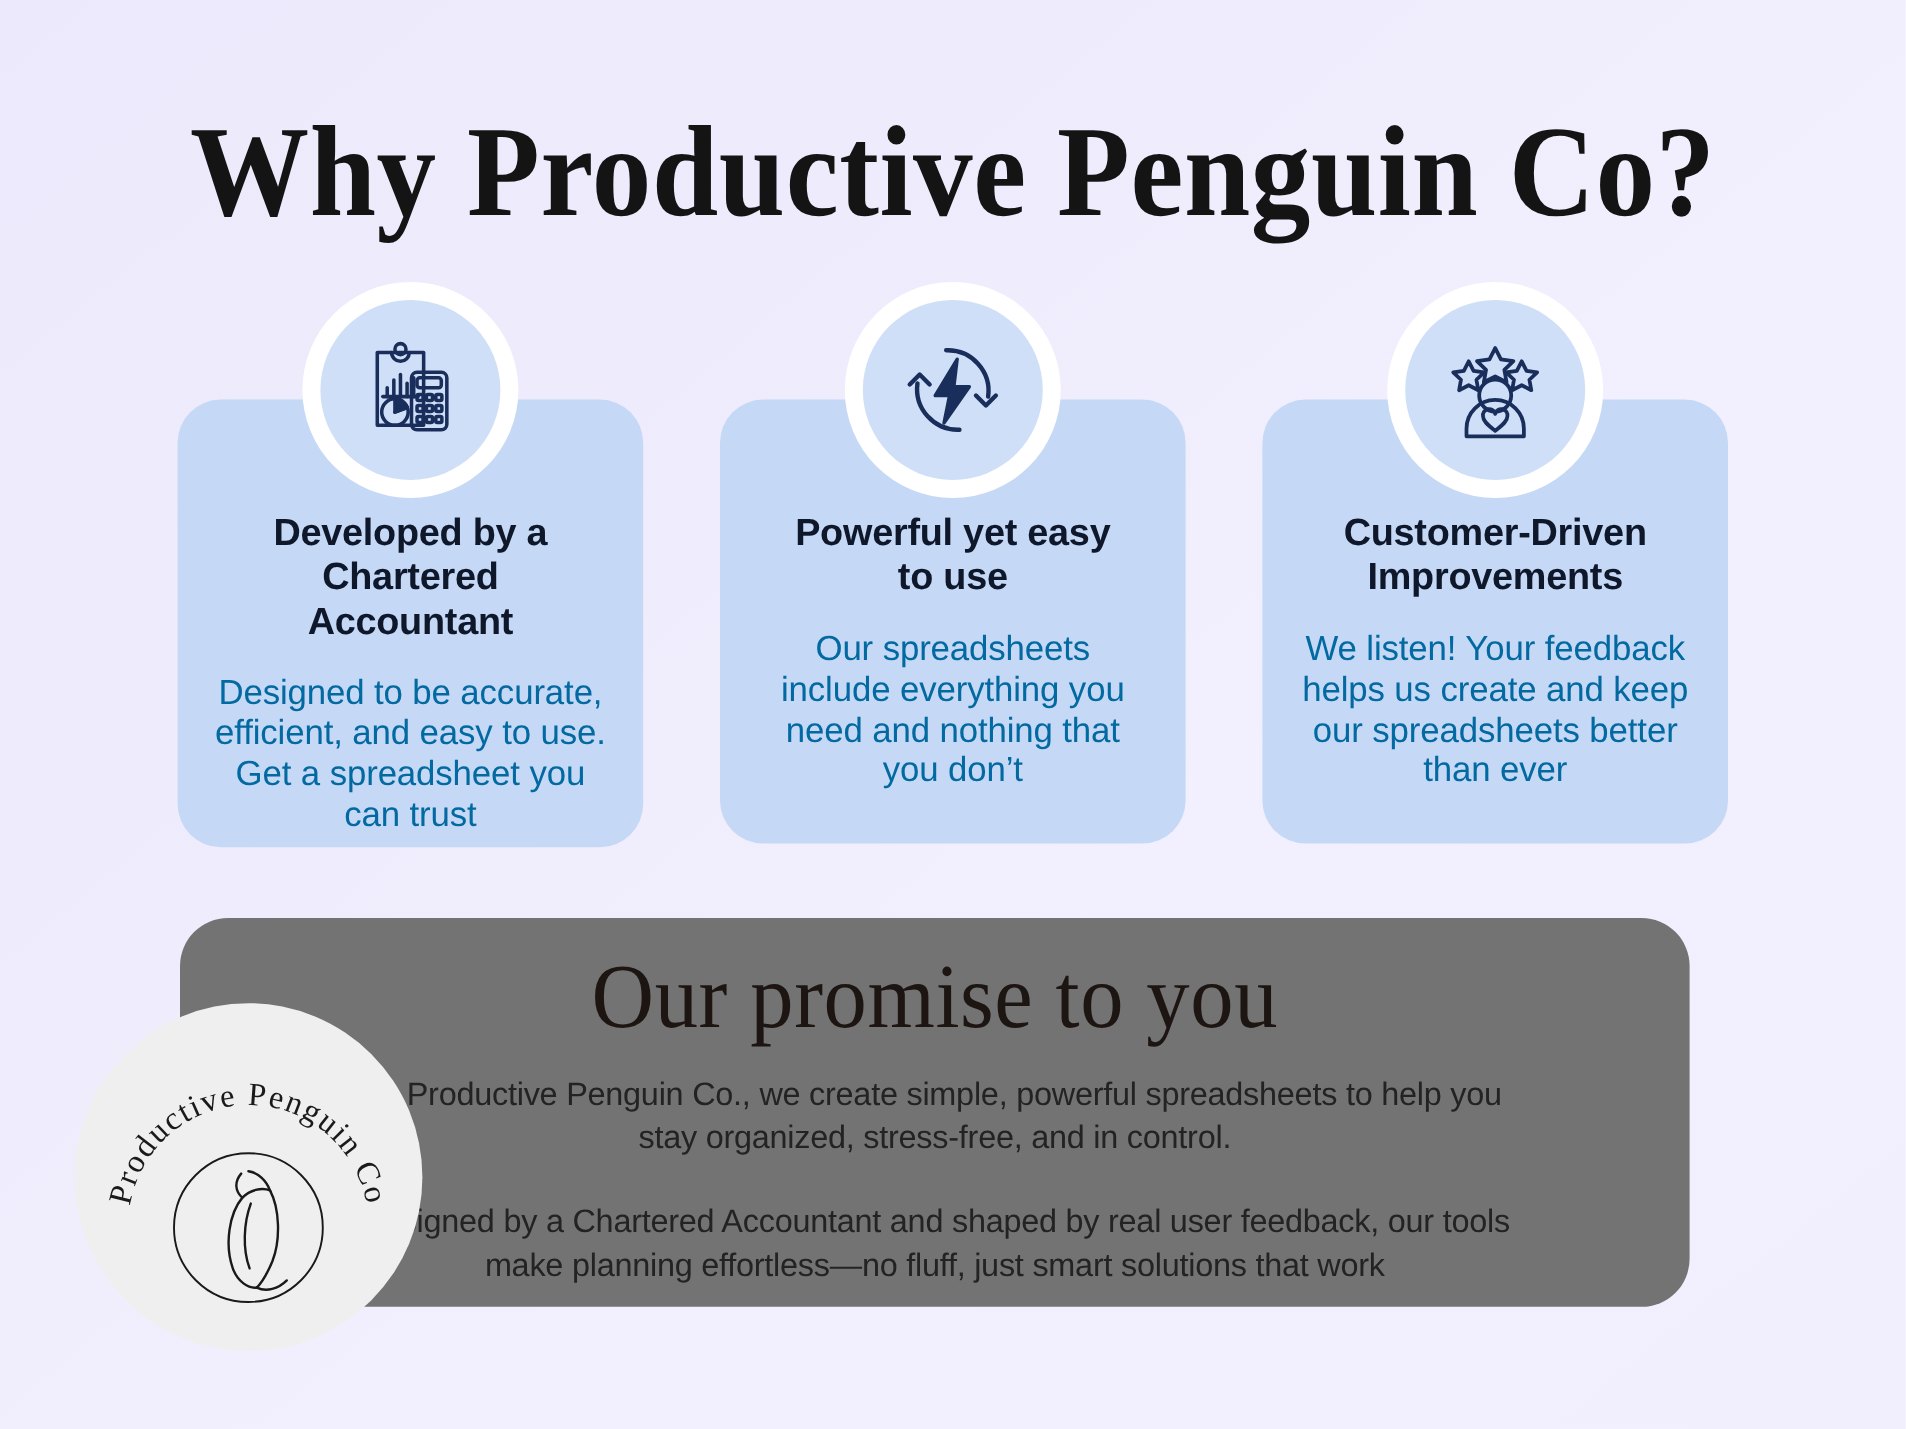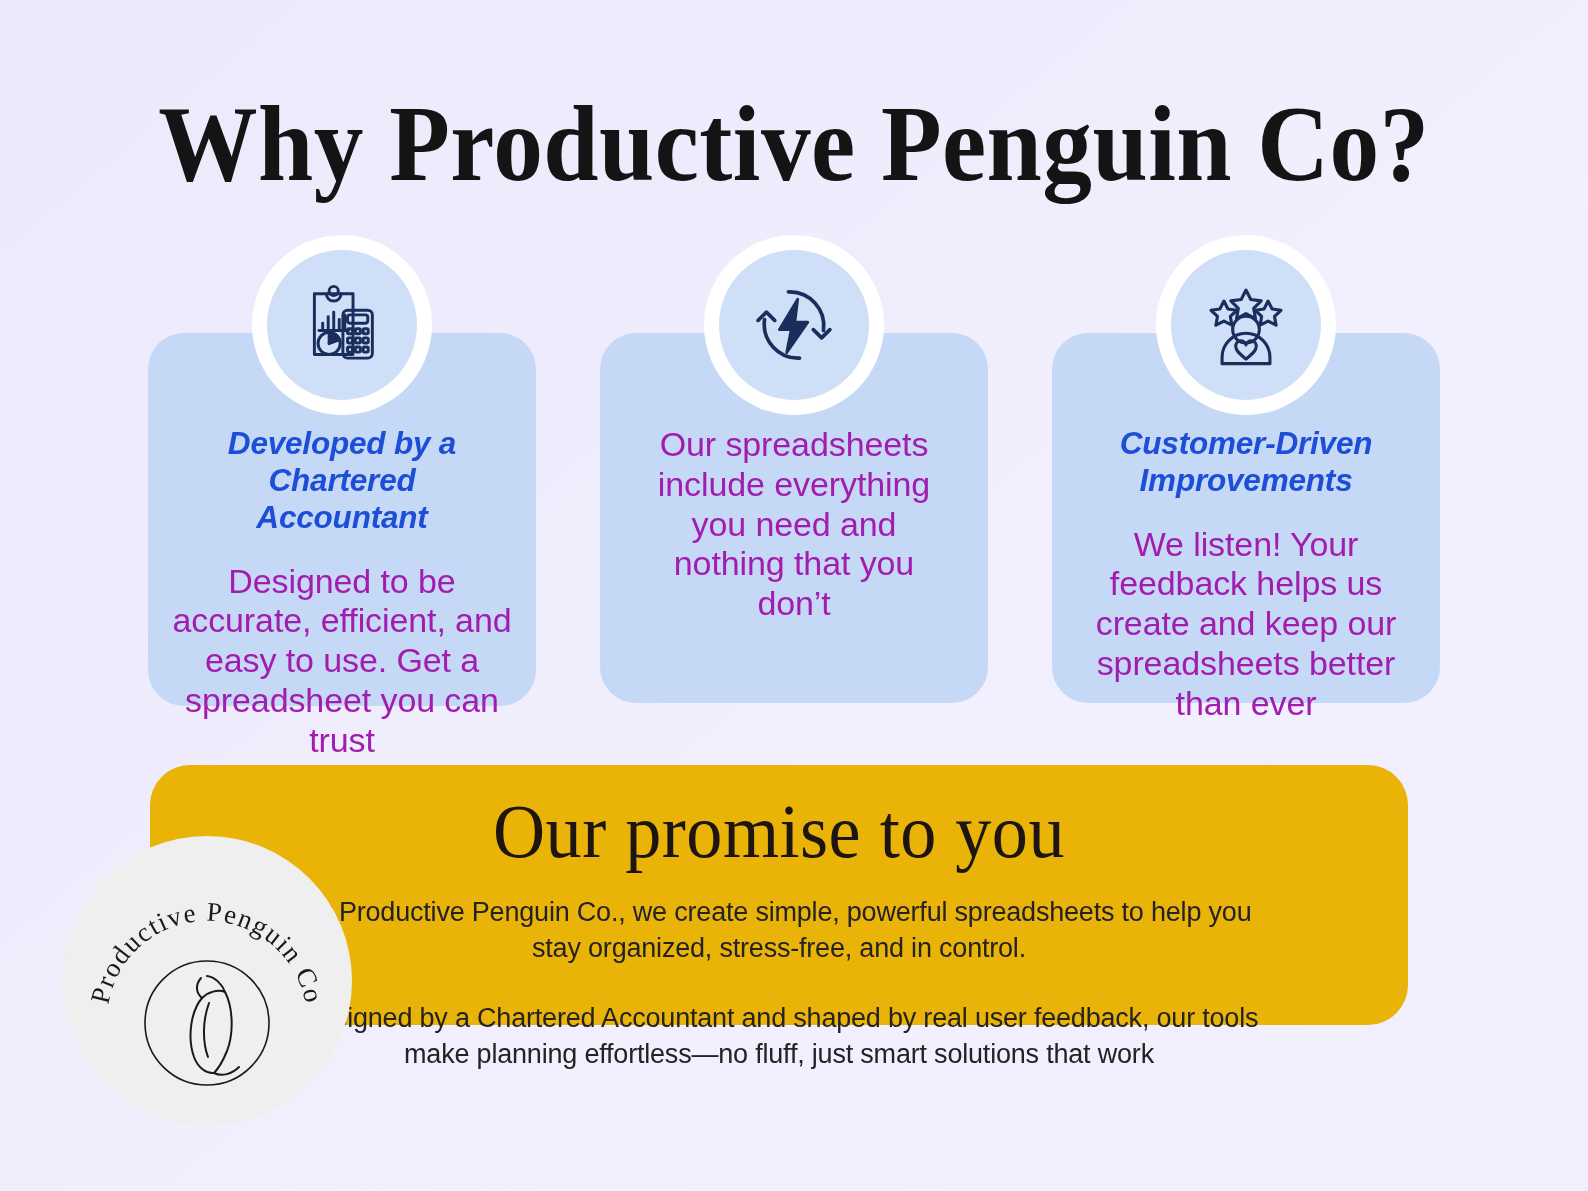--- a/index.html
+++ b/index.html
@@ -80,47 +80,46 @@
     align-items: center;
     justify-content: center;
   }
 
   .icon-inner svg { display: block; }
 
   .card-heading {
     font-size: 31.5px;
     font-weight: bold;
     line-height: 1.17;
-    color: #1d4ed8;
+    color: #0f172a;
     letter-spacing: -0.2px;
     margin-bottom: 26px;
-    font-style: italic;
   }
 
   .card-body {
-    font-size: 34px;
+    font-size: 29px;
     line-height: 1.17;
-    color: #a21caf;
+    color: #0369a1;
     letter-spacing: -0.1px;
   }
 
   .card-1 .card-heading { padding: 0 10px; }
   .card-2 .card-heading { padding: 0 28px; }
   .card-2 .card-body    { padding: 0 26px; }
   .card-3 .card-heading { padding: 0 18px; }
   .card-3 .card-body    { padding: 0 10px; }
 
   
   .promise-panel {
     position: absolute;
     top: 765px;
     left: 150px;
     width: 1258px;
-    height: 260px;
-    background: #eab308;
+    height: 324px;
+    background: #737373;
     border-radius: 40px;
   }
 
   .promise-title {
     font-family: "Liberation Serif", "DejaVu Serif", serif;
     font-size: 76px;
     line-height: 1;
     color: #1d1512;
     text-align: center;
     padding-top: 28px;
@@ -211,20 +210,21 @@
           <path d="M44 14 A37 37 0 0 1 82 56"></path>
           <polyline points="71,55 80,64 89,55" fill="none"></polyline>
 
           <path d="M56 86 A37 37 0 0 1 18 44"></path>
           <polyline points="29,45 20,36 11,45" fill="none"></polyline>
 
           <path d="M54 22 L34 55 L47 55 L42 80 L65 47 L51 47 Z" fill="#1a2e5c" stroke="#1a2e5c" stroke-width="3"></path>
         </svg>
       </div>
     </div>
+    <div class="card-heading">Powerful yet easy to use</div>
     <div class="card-body">Our spreadsheets include everything you need and nothing that you don’t</div>
   </div>
 
   <div class="card card-3">
     <div class="icon-badge">
       <div class="icon-inner">
         <svg width="92" height="92" viewBox="0 0 100 100" fill="none" stroke="#1a2e5c" stroke-width="3.4" stroke-linecap="round" stroke-linejoin="round">
 
           <path d="M26 24 l4.4 8.6 9.6 1.4 -7 6.7 1.7 9.5 -8.7 -4.5 -8.7 4.5 1.7 -9.5 -7 -6.7 9.6 -1.4 z"></path>
 

